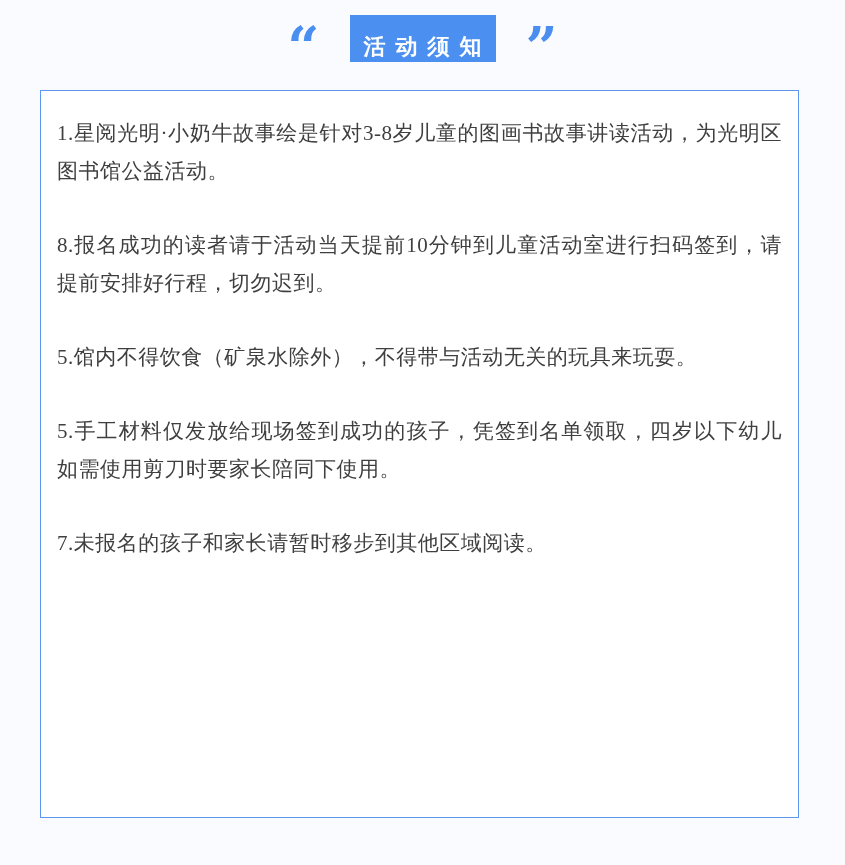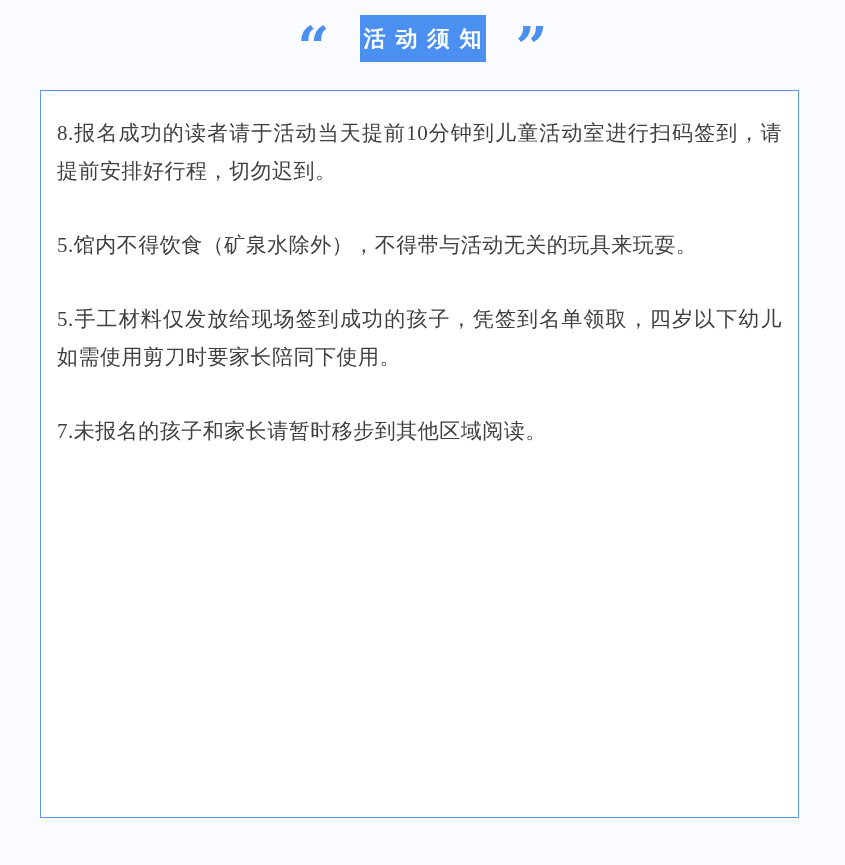--- a/index.html
+++ b/index.html
@@ -26,25 +26,25 @@
     font-size: 56px;
     line-height: 40px;
     height: 40px;
     position: relative;
     top: 12px;
     user-select: none;
   }
   .quote.open  { margin-right: 30px; }
   .quote.close { margin-left: 30px; }
   .badge {
-    width: 126px;
+    width: 146px;
     height: 47px;
     background: #4b90f0;
     display: flex;
-    align-items: center;
+    align-items: flex-end;
     justify-content: center;
   }
   .badge .badge-text {
     color: #ffffff;
     font-family: "Liberation Sans", sans-serif;
     font-weight: bold;
     font-size: 22px;
     letter-spacing: 10px;
     margin-right: -10px;
     white-space: nowrap;
@@ -72,17 +72,18 @@
 
 <div class="header">
   <span class="quote open">“</span>
   <div class="badge">
     <span class="badge-text">活动须知</span>
   </div>
   <span class="quote close">”</span>
 </div>
 
 <div class="panel">
+  <p class="item">1.星阅光明·小奶牛故事绘是针对3-8岁儿童的图画书故事讲读活动，为光明区图书馆公益活动。</p>
   <p class="item">8.报名成功的读者请于活动当天提前10分钟到儿童活动室进行扫码签到，请提前安排好行程，切勿迟到。</p>
   <p class="item">5.馆内不得饮食（矿泉水除外），不得带与活动无关的玩具来玩耍。</p>
   <p class="item">5.手工材料仅发放给现场签到成功的孩子，凭签到名单领取，四岁以下幼儿如需使用剪刀时要家长陪同下使用。</p>
   <p class="item">7.未报名的孩子和家长请暂时移步到其他区域阅读。</p>
 </div>
 
 </body></html>

